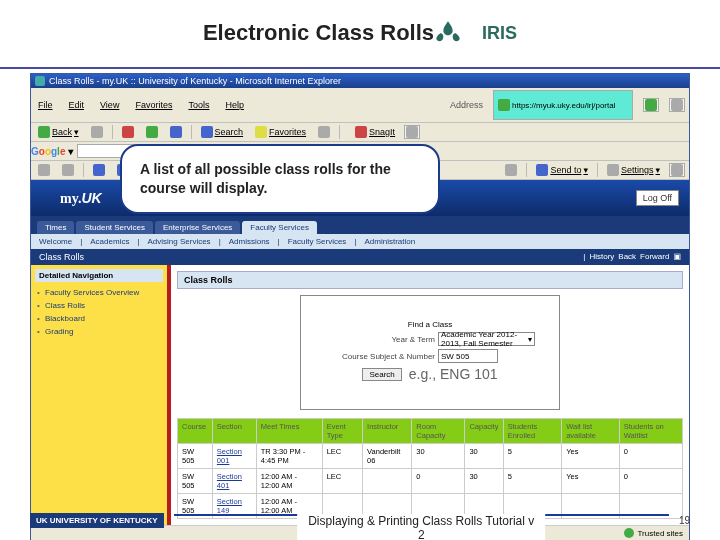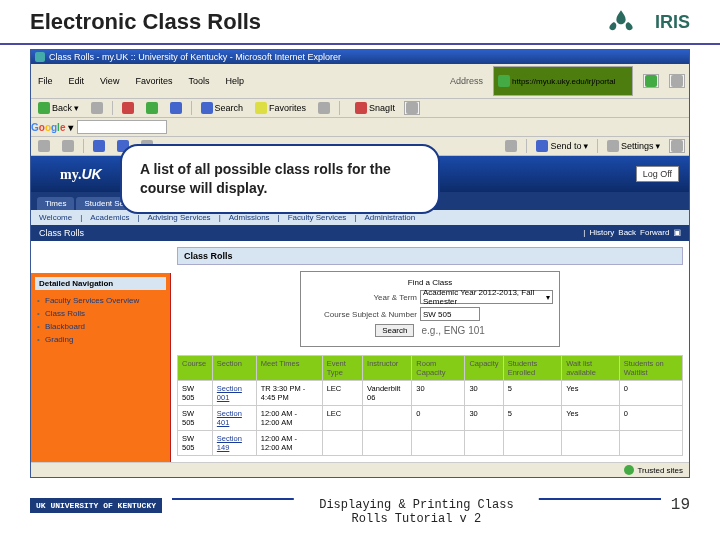--- a/index.html
+++ b/index.html
@@ -8,24 +8,25 @@
     font-family: Verdana, Arial, sans-serif;
     font-size: 9px;
     background: #fff;
     width: 720px;
     height: 540px;
     position: relative;
     overflow: hidden;
   }
   .slide-header {
     display: flex;
-    justify-content: space-between;
+    justify-content: center;
     align-items: center;
-    padding: 8px 30px 7px 30px;
+    padding: 8px 30px 20px 30px;
     border-bottom: 2px solid #4a4aa0;
+    margin-top: 11px;
   }
   .slide-title {
     font-size: 22px;
     font-weight: bold;
     color: #222;
   }
   .iris-logo {
     display: flex;
     align-items: center;
     gap: 20px;
@@ -54,41 +55,41 @@
     padding: 2px 4px;
     font-size: 9px;
     display: flex;
     align-items: center;
     gap: 10px;
     border-bottom: 1px solid #c0c0c0;
   }
   .menubar .spacer { flex: 1; }
   .addr-label { color:#555; }
   .addr-box {
-    background:#4d7c0f; border:1px solid #aaa; padding:14px 4px;
+    background:#5eead4; border:1px solid #aaa; padding:14px 4px;
     font-size:8px; width:140px; height:14px; overflow:hidden;
     display:flex; align-items:center; gap:2px;
   }
   .go-btn, .sq-btn {
     border:1px solid #aaa; background:#f4f4f4;
     width:16px; height:14px; display:inline-flex;
     align-items:center; justify-content:center;
   }
   .toolbar1, .toolbar2 {
     background: #ece9d8;
     padding: 2px 4px;
     font-size: 9px;
     display: flex;
     align-items: center;
     gap: 6px;
     border-bottom: 1px solid #c0c0c0;
   }
   .tbtn {
     display:inline-flex; align-items:center; gap:2px;
-    padding:1px 3px; cursor:pointer;
+    padding:1px 3px; cursor:pointer;text-decoration:underline;
   }
   .tico { width:12px; height:12px; display:inline-block; border-radius:2px; }
   .green { background:#4a4; }
   .red { background:#c44; }
   .blue { background:#46c; }
   .yellow { background:#dd4; }
   .grey { background:#aaa; }
   .sep { width:1px; height:14px; background:#bbb; }
   .google-bar {
     background:#ece9d8; padding:2px 0; display:flex;
@@ -124,99 +125,98 @@
     color:#1a3a7a; display:flex; gap:8px;
   }
   .subnav span { cursor:pointer; }
   .section-hdr {
     background:#1a3a7a; color:#fff; padding:3px 8px;
     font-size:9px; display:flex; justify-content:space-between;
   }
   .hist-links { font-size:8px; display:flex; gap:4px; }
   .content-row { display:flex; }
   .left-panel {
-    width:140px; border-right:1px solid #b91c1c;
-    background:#f97316; padding:4px;margin-top:32px;
+    width:140px; border-right:4px solid #b91c1c;
+    background:#fde047; padding:4px;
   }
   .dn-title {
     background:#d7e4f2; padding:2px 4px; font-size:8px;
     font-weight:bold; margin-bottom:4px;
   }
   .dn-item {
     font-size:8px; padding:2px 2px 2px 10px;
     color:#1a3a7a; cursor:pointer; position:relative;
   }
   .dn-item::before {
     content:"•"; position:absolute; left:2px; color:#666;
   }
   .main-panel { flex:1; padding:6px; background:#fff; }
   .panel-title {
     background:#d7e4f2; padding:3px 6px; font-size:9px;
     font-weight:bold; border:1px solid #aac; margin-bottom:6px;
   }
   .find-box {
-    border:1px solid #888; padding:6px; width:260px;
+    border:1px solid #888; padding:24px; width:260px;
     margin:0 auto 8px auto; font-size:8px;
   }
   .find-box .ftitle { text-align:center; margin-bottom:3px; }
   .find-row { display:flex; align-items:center; gap:3px; margin-bottom:3px; }
   .find-row label { width:110px; text-align:right; color:#444; }
   .find-select {
     border:1px solid #888; background:#fff;
     height:14px; font-size:8px; flex:1; padding:0 2px;
     display:flex; align-items:center; justify-content:space-between;
   }
   .find-input {
     border:1px solid #888; background:#fff;
     height:14px; width:60px; font-size:8px; padding:0 2px;
   }
   .search-btn {
     border:1px solid #888; background:#eee;
     padding:1px 6px; font-size:8px; margin-right:4px;
   }
-  .eg { color:#666; font-size:10px;text-align:center; }
+  .eg { color:#666; font-size:14px;text-align:center; }
   .roll-table { width:100%; border-collapse:collapse; font-size:7.5px; }
   .roll-table th, .roll-table td {
     border:1px solid #ccc; padding:3px 4px; text-align:left;
     vertical-align:top;
   }
   .roll-table th { background:#84cc16; font-weight:normal; color:#555; }
   .section-link { color:#1a3a9a; text-decoration:underline; cursor:pointer; }
   .status-bar {
     border-top:1px solid #ccc; background:#ece9d8;
     display:flex; justify-content:flex-end; align-items:center;
     gap:4px; padding:2px 6px; font-size:8px;
   }
   .callout {
     position:absolute; left:120px; top:144px;
     background:#fff; border:2px solid #1a3a8a;
     border-radius:18px; padding:14px 18px;
     font-size:14px; font-weight:bold; color:#222;
     max-width:320px; line-height:1.35;
   }
   .slide-footer {
-    position:absolute; bottom:26px; left:0; right:0;
+    position:absolute; bottom:12px; left:0; right:0;
     padding:0 30px; display:flex; align-items:center;
     justify-content:space-between;
-    font-family:Liberation Mono, monospace;
   }
   .uk-badge {
     background:#1a3a7a; color:#fff; padding:3px 6px;
     font-size:8px; font-weight:bold;
   }
   .footer-line {
     flex:1; border-top:2px solid #1a3a9a; margin:0 10px;
     text-align:center; position:relative; top:-6px;
   }
   .footer-text {
     position:absolute; left:50%; transform:translateX(-50%);
     top:-2px; background:#fff; padding:0 6px;
     font-size:12px; color:#222;
   }
-  .page-num { font-size:16px; color:#333; }
+  .page-num { font-size:10px; color:#333; }
 </style>
 </head>
 <body>
 
 <div class="slide-header">
   <div class="slide-title">Electronic Class Rolls</div>
   <div class="iris-logo">
     <svg class="iris-icon" viewBox="0 0 24 24">
         <path fill="#2b6b5f" d="M12 2c-2 3-4 5-4 8 0 2 2 4 4 4s4-2 4-4c0-3-2-5-4-8zm-6 10c-2 1-4 3-4 5 0 1 1 2 3 2s3-2 3-4-1-2-2-3zm12 0c2 1 4 3 4 5 0 1-1 2-3 2s-3-2-3-4 1-2 2-3z"></path>
       </svg>

